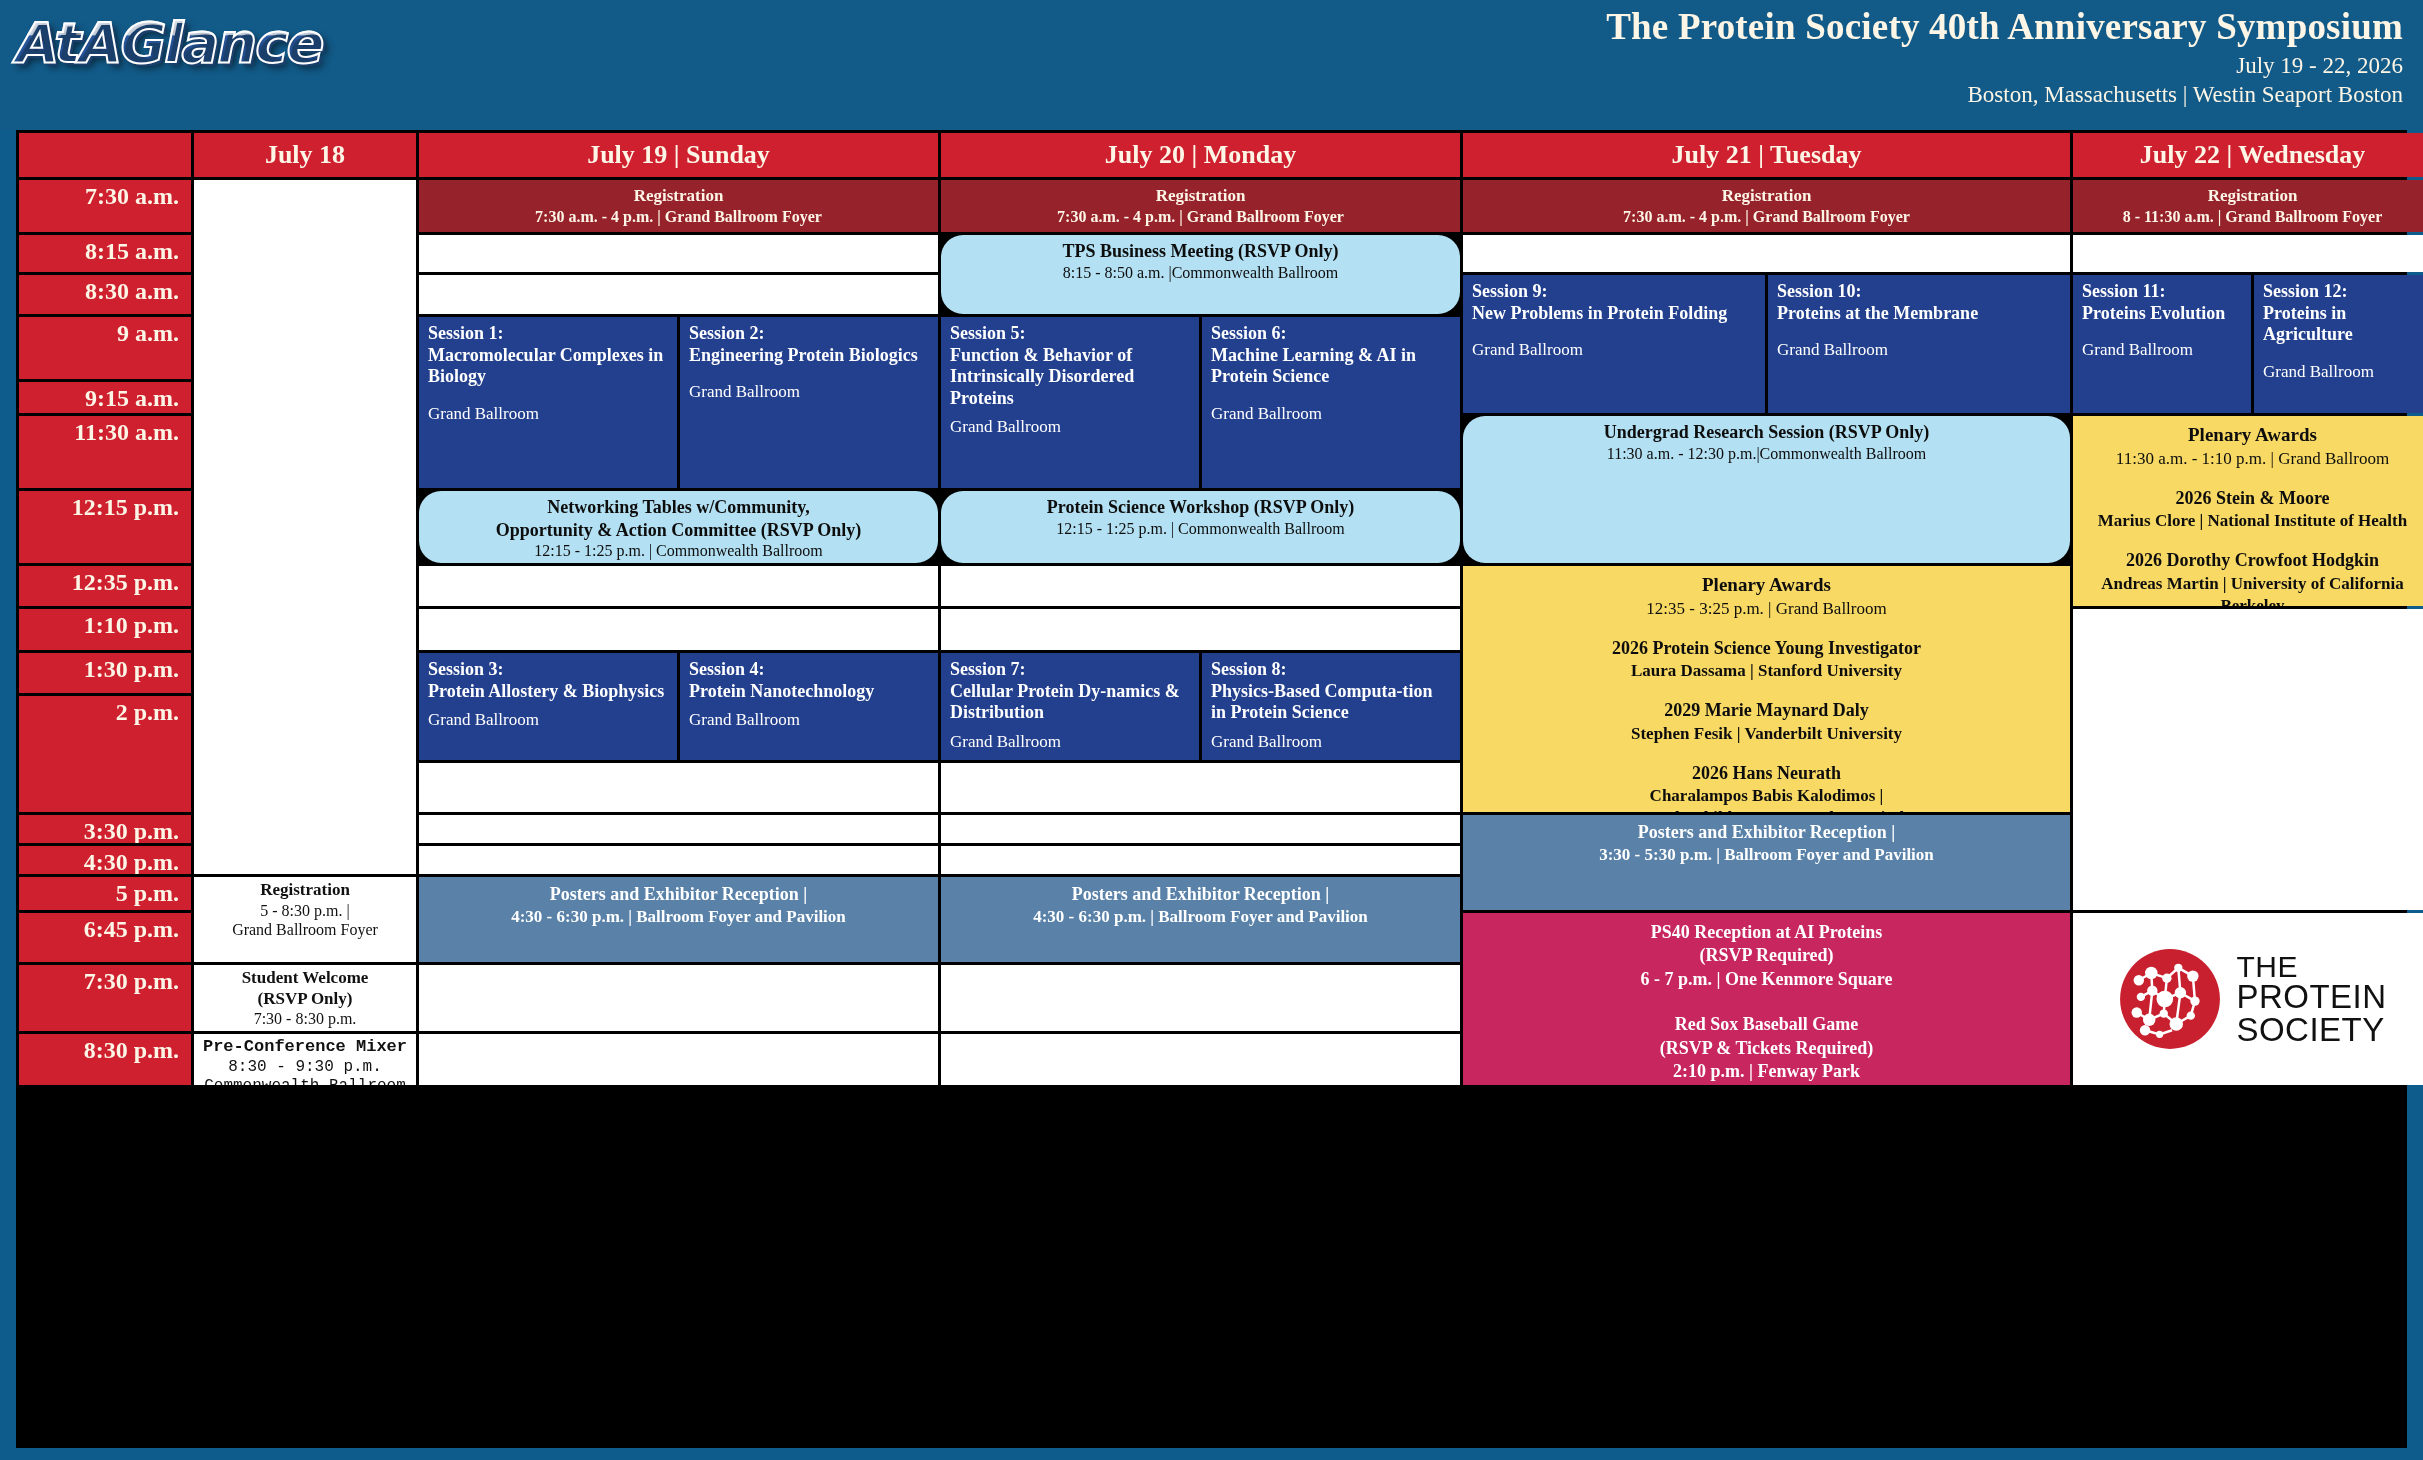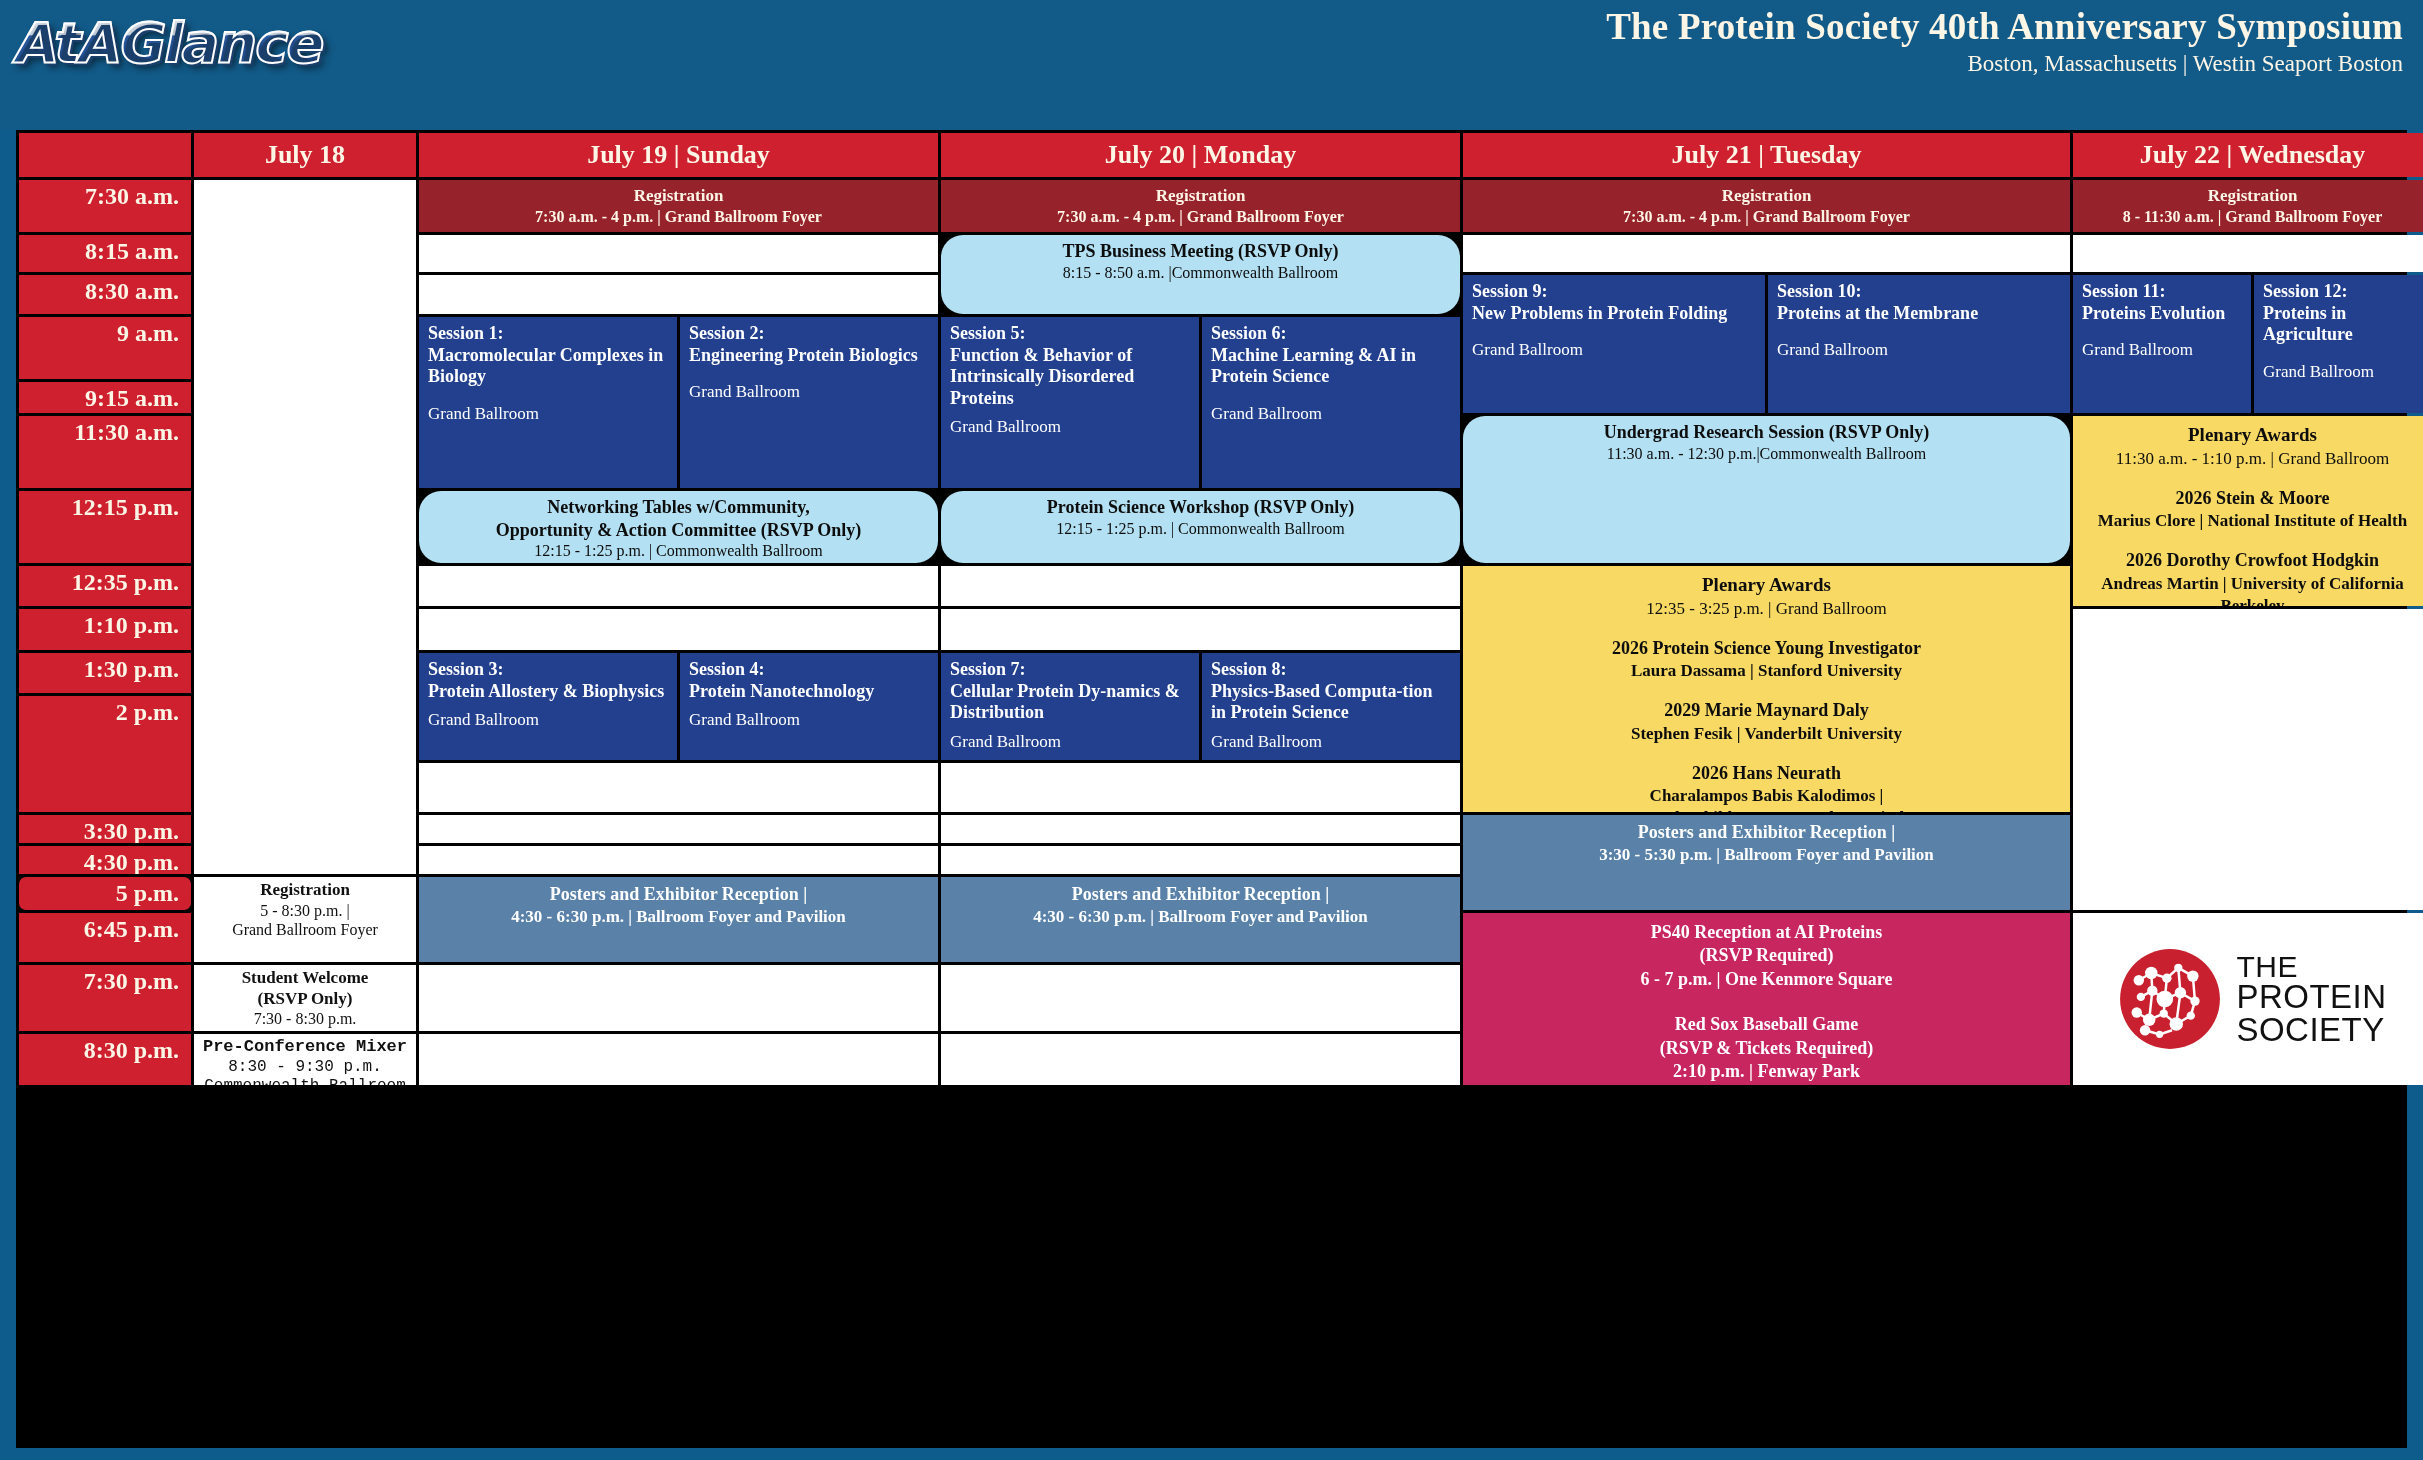--- a/index.html
+++ b/index.html
@@ -151,20 +151,21 @@
 </style>
 </head>
 <body>
 
 <div id="page">
 
   <div id="header">
     <div id="glance">AtAGlance</div>
     <div id="titleblock">
       <div id="title-main">The Protein Society 40th Anniversary Symposium</div>
+      <div id="title-dates">July 19 - 22, 2026</div>
       <div id="title-loc">Boston, Massachusetts | Westin Seaport Boston</div>
     </div>
   </div>
 
   <div id="grid">
 
     <div class="cell hdr-blank" style="grid-column:1;grid-row:1;"></div>
     <div class="cell hdr" style="grid-column:2;grid-row:1;">July 18</div>
     <div class="cell hdr" style="grid-column:3/span 2;grid-row:1;">July 19 | Sunday</div>
     <div class="cell hdr" style="grid-column:5/span 2;grid-row:1;">July 20 | Monday</div>
@@ -177,21 +178,21 @@
     <div class="cell timecell" style="grid-column:1;grid-row:5;">9 a.m.</div>
     <div class="cell timecell" style="grid-column:1;grid-row:6;">9:15 a.m.</div>
     <div class="cell timecell" style="grid-column:1;grid-row:7;">11:30 a.m.</div>
     <div class="cell timecell" style="grid-column:1;grid-row:8;">12:15 p.m.</div>
     <div class="cell timecell" style="grid-column:1;grid-row:9;">12:35 p.m.</div>
     <div class="cell timecell" style="grid-column:1;grid-row:10;">1:10 p.m.</div>
     <div class="cell timecell" style="grid-column:1;grid-row:11;">1:30 p.m.</div>
     <div class="cell timecell" style="grid-column:1;grid-row:12/span 2;">2 p.m.</div>
     <div class="cell timecell" style="grid-column:1;grid-row:14;">3:30 p.m.</div>
     <div class="cell timecell" style="grid-column:1;grid-row:15;">4:30 p.m.</div>
-    <div class="cell timecell" style="grid-column:1;grid-row:16;border-radius:7px;">5 p.m.</div>
+    <div class="cell timecell" style="grid-column:1;grid-row:16;">5 p.m.</div>
     <div class="cell timecell" style="grid-column:1;grid-row:17;">6:45 p.m.</div>
     <div class="cell timecell" style="grid-column:1;grid-row:18;">7:30 p.m.</div>
     <div class="cell timecell" style="grid-column:1;grid-row:19;">8:30 p.m.</div>
 
     <div class="cell white" style="grid-column:2;grid-row:2/span 14;"></div>
     <div class="cell j18" style="grid-column:2;grid-row:16/span 2;">
       <div class="b">Registration</div>
       <div class="n">5 - 8:30 p.m. |</div>
       <div class="n">Grand Ballroom Foyer</div>
     </div>

